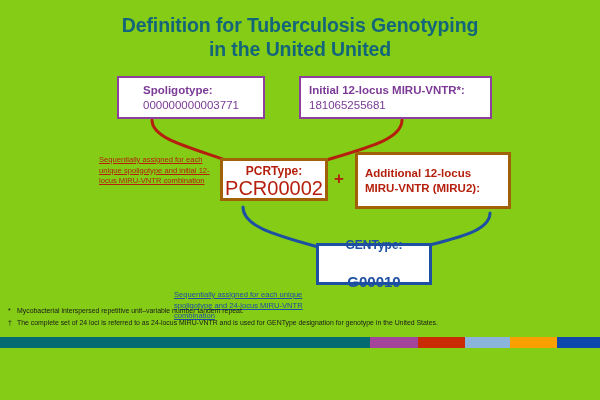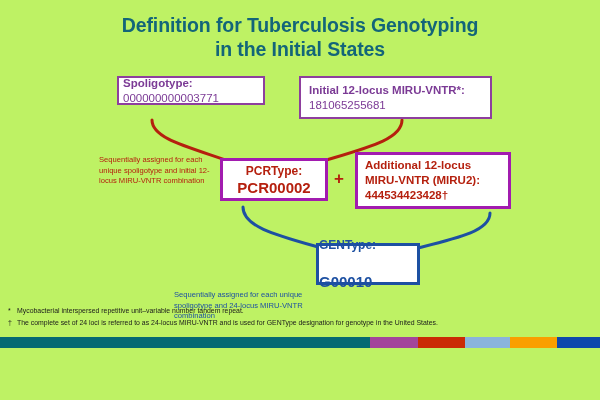--- a/index.html
+++ b/index.html
@@ -10,21 +10,21 @@
     width: 600px;
     height: 400px;
     background: #ffffff;
     font-family: "Liberation Sans", sans-serif;
     overflow: hidden;
   }
   #slide {
     position: relative;
     width: 600px;
     height: 400px;
-    background: #bef264;
+    background: #84cc16;
   }
 
   
   #title {
     position: absolute;
     left: 0;
     top: 13px;
     width: 600px;
     text-align: center;
     color: #136579;
@@ -51,76 +51,78 @@
 
   
   .purple {
     border: 2px solid #8e3f9e;
     color: #7b3a95;
   }
   .purple .l1 { font-size: 11.5px; font-weight: bold; line-height: 15px; }
   .purple .l2 { font-size: 11.5px; font-weight: normal; line-height: 15px; }
 
   #box-spoligotype {
-    left: 117px; top: 76px; width: 148px; height: 29px;
-    padding-left: 4px;
+    left: 117px; top: 76px; width: 148px; height: 43px;
+    padding-left: 24px;
   }
   #box-initial-miru {
     left: 299px; top: 76px; width: 193px; height: 43px;
     padding-left: 8px;
   }
 
   
   .red {
-    border: 3px solid #a21caf;
+    border: 3px solid #a16207;
     color: #b5200e;
   }
   #box-pcrtype {
     left: 220px; top: 158px; width: 108px; height: 43px;
     align-items: center;
   }
   #box-pcrtype .l1 { font-size: 12px; font-weight: bold; line-height: 16px; }
-  #box-pcrtype .l2 { font-size: 15px; font-weight: bold; line-height: 18px; }
+  #box-pcrtype .l2 { font-size: 20px; font-weight: normal; line-height: 18px; }
 
   #box-additional-miru {
     left: 355px; top: 152px; width: 156px; height: 57px;
     padding-left: 7px;
   }
   #box-additional-miru .l1,
   #box-additional-miru .l2,
   #box-additional-miru .l3 {
     font-size: 11.5px; font-weight: bold; line-height: 15px;
   }
 
   
   .blue {
     border: 3px solid #1d50a2;
     color: #1d50a2;
   }
   #box-gentype {
-    left: 316px; top: 243px; width: 104px; height: 42px;
+    left: 316px; top: 243px; width: 116px; height: 42px;
+    align-items: center;
   }
   #box-gentype .l1 { font-size: 12px; font-weight: bold; line-height: 16px; }
   #box-gentype .l2 { font-size: 15px; font-weight: bold; line-height: 18px; margin-top: 20px; }
 
   
   #plus-sign {
     position: absolute;
     left: 334px; top: 170px;
     font-size: 17px;
     font-weight: bold;
     color: #b5200e;
     line-height: 18px;
   }
 
   
   .annot {
     position: absolute;
     font-size: 7.6px;
     line-height: 10.6px;
+    text-decoration: underline;
   }
   #annot-red {
     left: 99px; top: 155px; width: 116px;
     color: #b5200e;
   }
   #annot-blue {
     left: 174px; top: 250px; width: 140px;
     color: #1d50a2;
     margin-top: 40px;
   }
@@ -163,21 +165,21 @@
   }
   #bottom-bar .seg { height: 11px; }
 </style>
 </head>
 <body>
 
 <div id="slide">
 
   <div id="title">
     <span class="line1">Definition for Tuberculosis Genotyping</span>
-    <span class="line2">in the Initial States</span>
+    <span class="line2">in the United United</span>
   </div>
 
   <svg id="arrows-svg" viewBox="0 0 600 400" xmlns="http://www.w3.org/2000/svg">
 
     <path d="M 152 120 C 152 144, 210 150, 272 178" fill="none" stroke="#b5200e" stroke-width="3" stroke-linecap="round"></path>
 
     <path d="M 402 120 C 402 146, 340 152, 272 178" fill="none" stroke="#b5200e" stroke-width="3" stroke-linecap="round"></path>
 
     <polygon points="272,183 264,168 280,168" fill="#b5200e"></polygon>
 
@@ -203,21 +205,20 @@
   <div class="box red" id="box-pcrtype">
     <span class="l1">PCRType:</span>
     <span class="l2">PCR00002</span>
   </div>
 
   <div id="plus-sign">+</div>
 
   <div class="box red" id="box-additional-miru">
     <span class="l1">Additional 12-locus</span>
     <span class="l2">MIRU-VNTR (MIRU2):</span>
-    <span class="l3">444534423428†</span>
   </div>
 
   <div class="annot" id="annot-blue">Sequentially assigned for each unique spoligotype and 24-locus MIRU-VNTR combination</div>
 
   <div class="box blue" id="box-gentype">
     <span class="l1">GENType:</span>
     <span class="l2">G00010</span>
   </div>
 
   <div id="footnotes">

